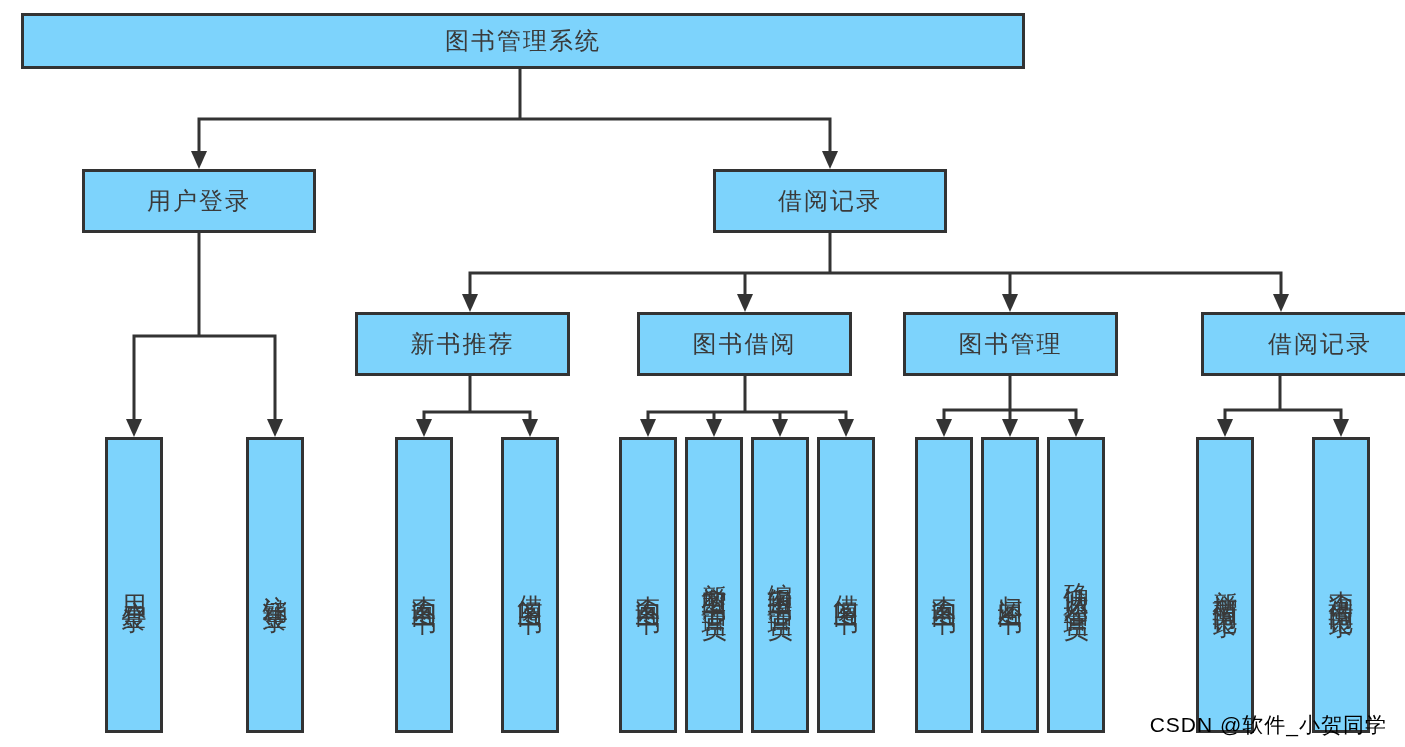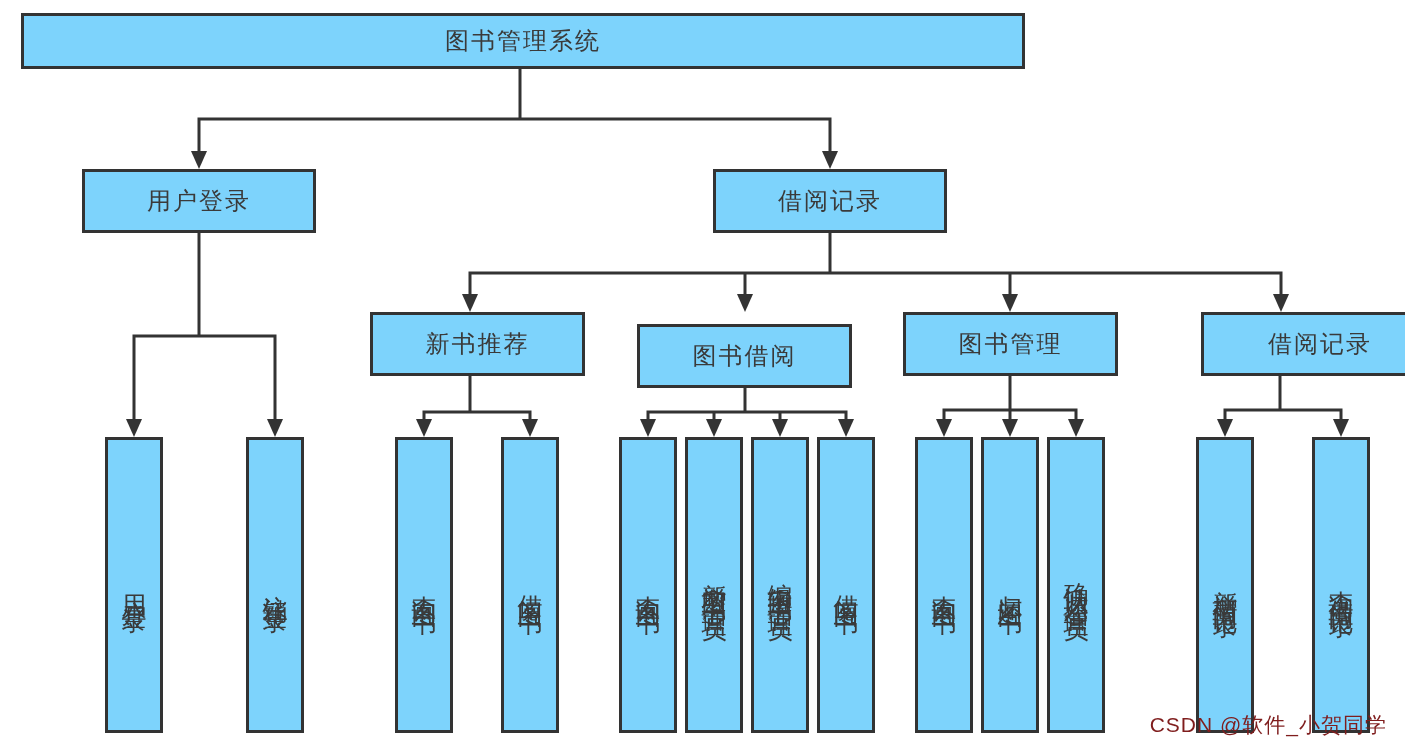--- a/index.html
+++ b/index.html
@@ -27,21 +27,21 @@
     text-orientation:mixed;
     font-size:25px;
     letter-spacing:5px;
     line-height:1;
     color:#3a3a3a;
   }
   .watermark{
     position:absolute;
     right:18px;bottom:8px;
     font-size:21px;
-    color:#7f1d1d;
+    color:#000000;
     letter-spacing:1px;
     z-index:3;
     white-space:nowrap;
   }
 </style>
 </head>
 <body>
 
 <div class="canvas">
 
@@ -101,24 +101,24 @@
     <span class="hlabel">图书管理系统</span>
   </div>
 
   <div class="box" style="left:82px;top:169px;width:234px;height:64px">
     <span class="hlabel">用户登录</span>
   </div>
   <div class="box" style="left:713px;top:169px;width:234px;height:64px">
     <span class="hlabel">借阅记录</span>
   </div>
 
-  <div class="box" style="left:370px;top:312px;width:215px;height:64px">
+  <div class="box" style="left:355px;top:312px;width:215px;height:64px">
     <span class="hlabel">新书推荐</span>
   </div>
-  <div class="box" style="left:637px;top:324px;width:215px;height:64px">
+  <div class="box" style="left:637px;top:312px;width:215px;height:64px">
     <span class="hlabel">图书借阅</span>
   </div>
   <div class="box" style="left:903px;top:312px;width:215px;height:64px">
     <span class="hlabel">图书管理</span>
   </div>
   <div class="box" style="left:1201px;top:312px;width:238px;height:64px">
     <span class="hlabel">借阅记录</span>
   </div>
 
   <div class="box leaf" style="left:105px;top:437px;width:58px;height:296px">

